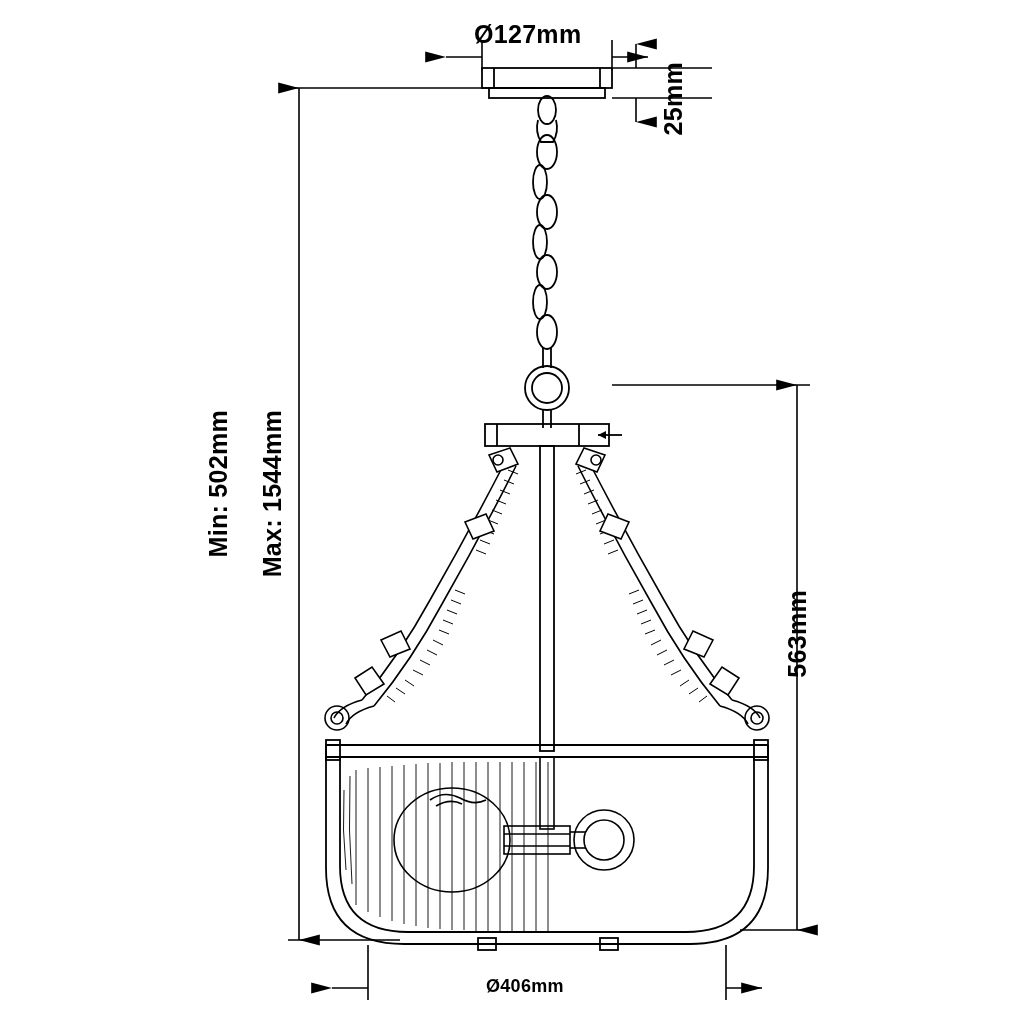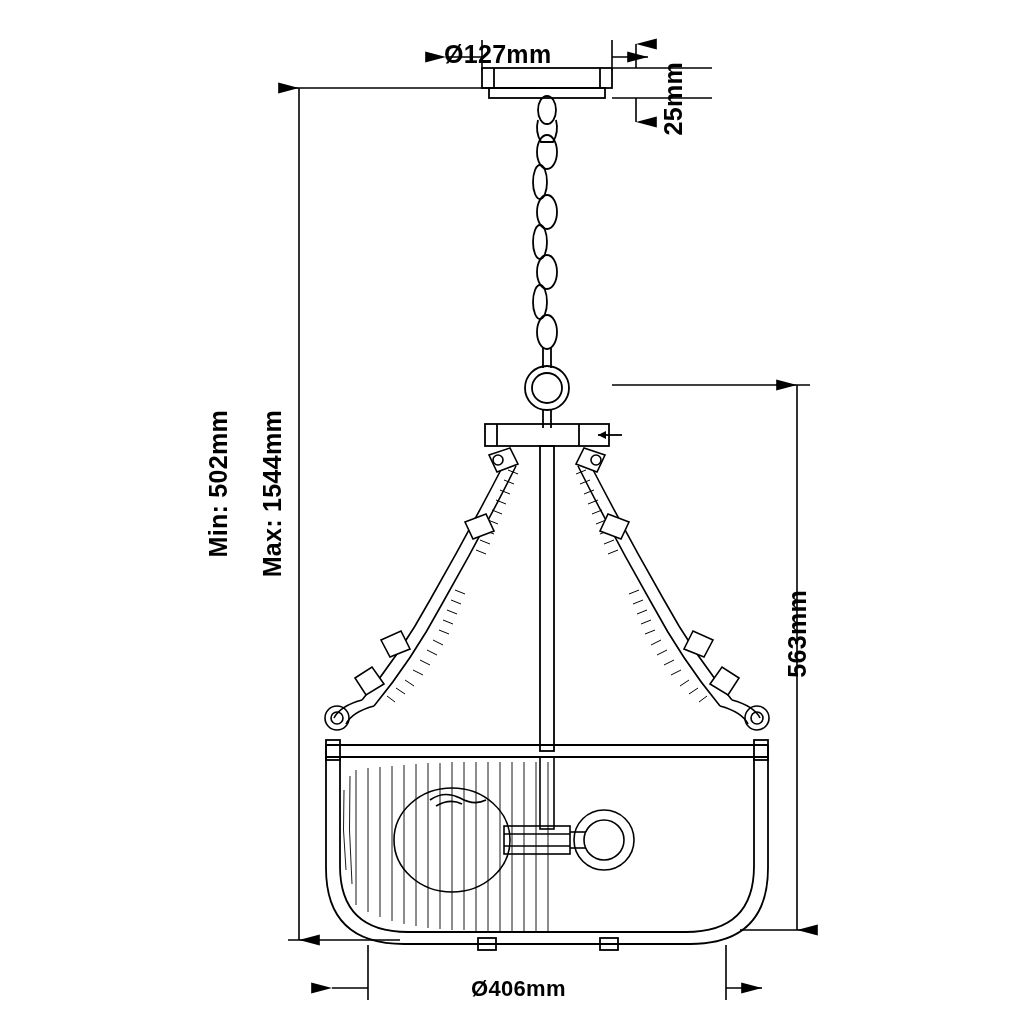--- a/index.html
+++ b/index.html
@@ -25,24 +25,23 @@
   }
   .dim-label {
     position: absolute;
     font-family: "Liberation Sans", sans-serif;
     font-weight: bold;
     color: #000000;
     white-space: nowrap;
     letter-spacing: 0.3px;
   }
   #label-top-dia {
-    left: 444px;
+    left: 474px;
     top: 20px;
     font-size: 25px;
-    margin-top: 20px;
   }
   #label-canopy-h {
     left: 659px;
     top: 62px;
     font-size: 25px;
     transform: rotate(-90deg);
     transform-origin: left top;
     transform: rotate(-90deg) translate(-100%, 0);
   }
   #label-min {
@@ -60,23 +59,23 @@
     transform: rotate(180deg);
   }
   #label-height {
     left: 783px;
     top: 590px;
     font-size: 25px;
     writing-mode: vertical-rl;
     transform: rotate(180deg);
   }
   #label-bottom-dia {
-    left: 471px;
+    left: 486px;
     top: 976px;
-    font-size: 22px;
+    font-size: 18px;
   }
 </style>
 </head>
 <body>
 
 <div id="page">
 
   <svg id="drawing-svg" viewBox="0 0 1024 1024">
     <defs>
       <marker id="arrDown" markerWidth="10" markerHeight="14" refX="5" refY="13" orient="auto">

